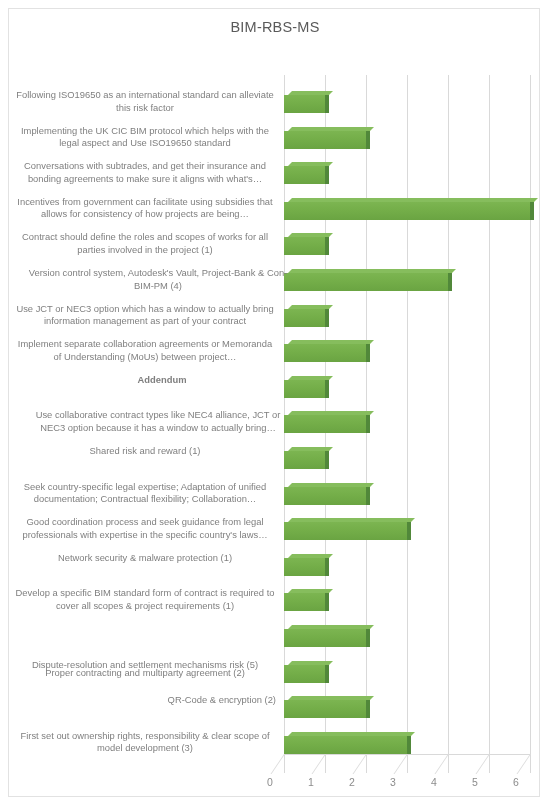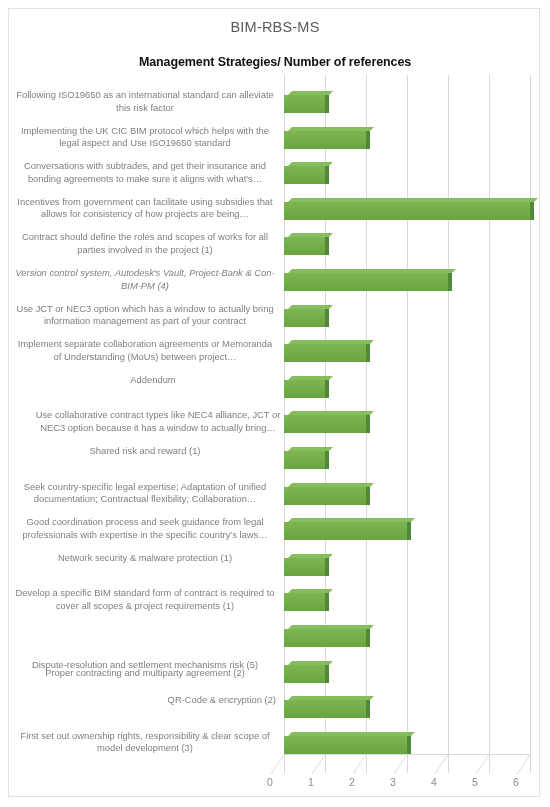--- a/index.html
+++ b/index.html
@@ -98,21 +98,20 @@
     text-align:center;
     font-size:10.5px;color:#8c8c8c;
   }
 </style>
 </head>
 <body>
 
 <div id="chart-frame">
 
   <div id="chart-title">BIM-RBS-MS</div>
-  <div id="axis-title">Management Strategies/ Number of references</div>
 
   <div id="plot" style="height: 698.4px;">
     <div id="gridlines">
         <div class="gridline" style="left: 0px;"></div>
         <div class="gridline" style="left: 41px;"></div>
         <div class="gridline" style="left: 82px;"></div>
         <div class="gridline" style="left: 123px;"></div>
         <div class="gridline" style="left: 164px;"></div>
         <div class="gridline" style="left: 205px;"></div>
         <div class="gridline" style="left: 246px;"></div>
@@ -263,24 +262,24 @@
         <div class="tickslant" style="left: 246px; top: 678.8px;"></div>
       </div>
   </div>
 
   <div id="labels">
       <div class="cat-label" style="left: 5px; width: 262px; top: 80px;">Following ISO19650 as an international standard can alleviate this risk factor</div>
       <div class="cat-label" style="left: 5px; width: 262px; top: 115.6px;">Implementing the UK CIC BIM protocol which helps with the legal aspect and Use ISO19650 standard</div>
       <div class="cat-label" style="left: 5px; width: 262px; top: 151.2px;">Conversations with subtrades, and get their insurance and bonding agreements to make sure it aligns with what's…</div>
       <div class="cat-label" style="left: 5px; width: 262px; top: 186.8px;">Incentives from government can facilitate using subsidies that allows for consistency of how projects are being…</div>
       <div class="cat-label" style="left: 5px; width: 262px; top: 222.4px;">Contract should define the roles and scopes of works for all parties involved in the project (1)</div>
-      <div class="cat-label" style="left: 5px; width: 262px; top: 258px; font-style: italic;">Version control system, Autodesk's Vault, Project-Bank &amp; Con-BIM-PM (4)</div>
+      <div class="cat-label" style="left: 18px; width: 262px; top: 258px;">Version control system, Autodesk's Vault, Project-Bank &amp; Con-BIM-PM (4)</div>
       <div class="cat-label" style="left: 5px; width: 262px; top: 293.6px;">Use JCT or NEC3 option which has a window to actually bring information management as part of your contract</div>
       <div class="cat-label" style="left: 5px; width: 262px; top: 329.2px; text-align: center;">Implement separate collaboration agreements or Memoranda of Understanding (MoUs) between project…</div>
-      <div class="cat-label" style="left: 13px; width: 262px; top: 364.8px;">Addendum</div>
+      <div class="cat-label" style="left: 22px; width: 262px; top: 364.8px; font-weight: bold;">Addendum</div>
       <div class="cat-label" style="left: 18px; width: 262px; top: 400.4px;">Use collaborative contract types like NEC4 alliance, JCT or NEC3 option because it has a window to actually bring…</div>
       <div class="cat-label" style="left: 5px; width: 262px; top: 436px;">Shared risk and reward (1)</div>
       <div class="cat-label" style="left: 5px; width: 262px; top: 471.6px; text-align: center;">Seek country-specific legal expertise; Adaptation of unified documentation; Contractual flexibility; Collaboration…</div>
       <div class="cat-label" style="left: 5px; width: 262px; top: 507.2px;">Good coordination process and seek guidance from legal professionals with expertise in the specific country's laws…</div>
       <div class="cat-label" style="left: 5px; width: 262px; top: 542.8px;">Network security &amp; malware protection (1)</div>
       <div class="cat-label" style="left: 5px; width: 262px; top: 578.4px;">Develop a specific BIM standard form of contract is required to cover all scopes &amp; project requirements (1)</div>
       <div class="cat-label" style="left: 5px; width: 262px; top: 614px; margin-top: 44px;">Proper contracting and multiparty agreement (2)</div>
       <div class="cat-label" style="left: 5px; width: 262px; top: 649.6px;">Dispute-resolution and settlement mechanisms risk (5)</div>
       <div class="cat-label" style="left: 5px; width: 262px; top: 685.2px; text-align: right;">QR-Code &amp; encryption (2)</div>
       <div class="cat-label" style="left: 5px; width: 262px; top: 720.8px;">First set out ownership rights, responsibility &amp; clear scope of model development (3)</div>

